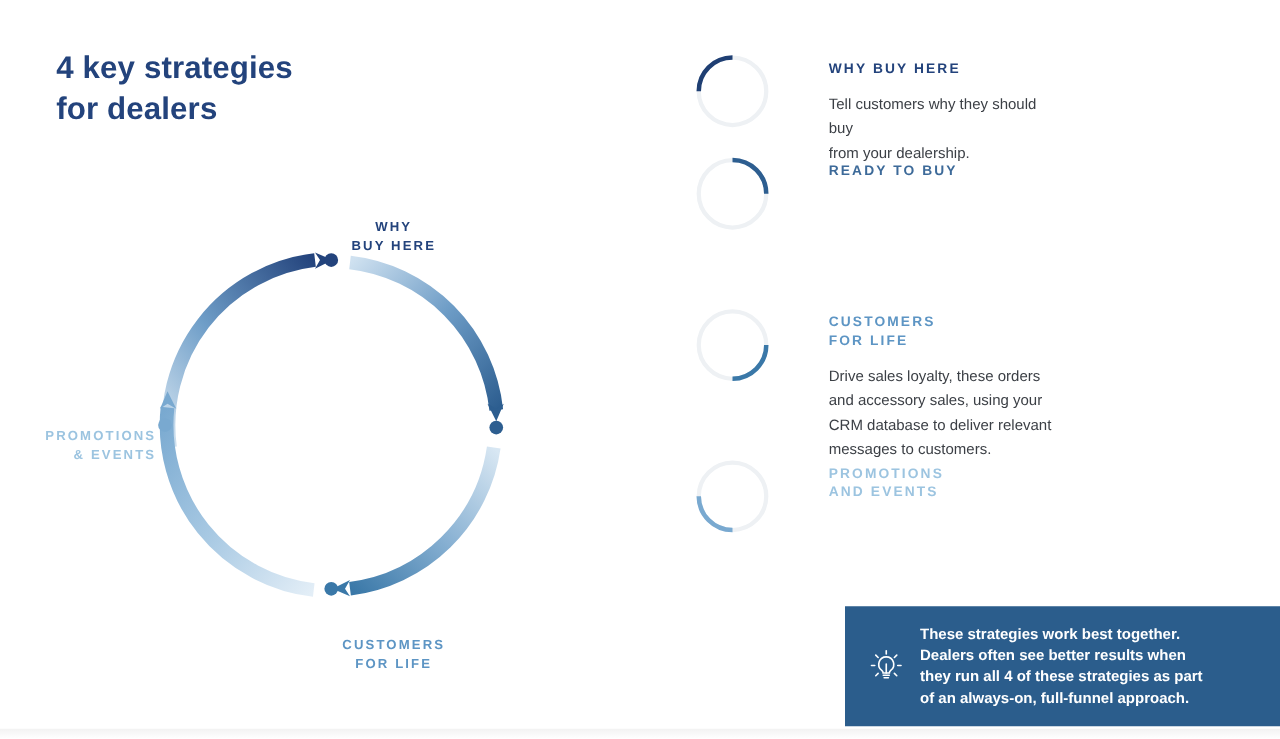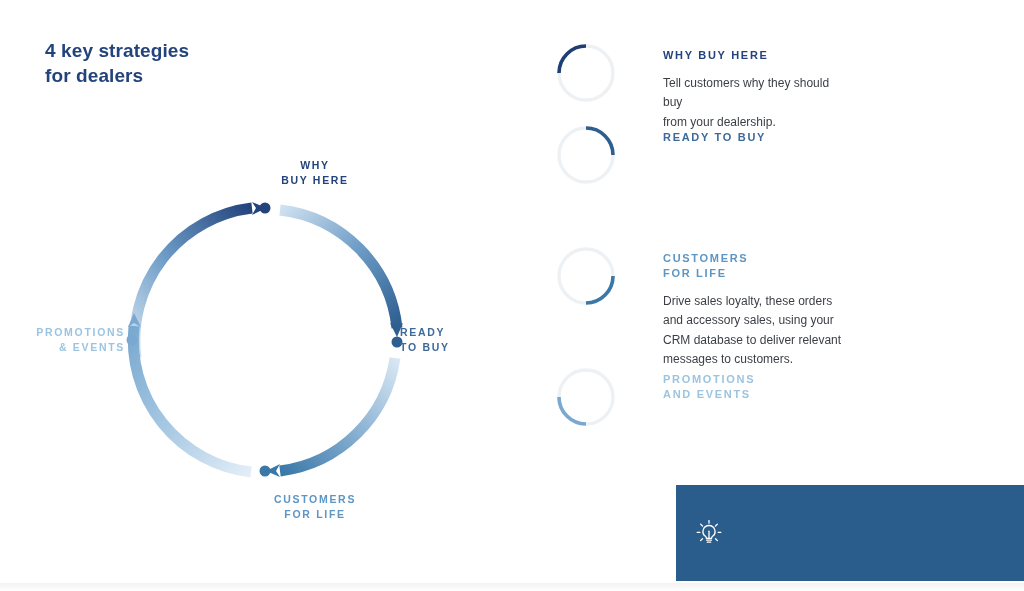--- a/index.html
+++ b/index.html
@@ -18,21 +18,21 @@
     height: 591px;
     background: #ffffff;
     overflow: hidden;
   }
 
   
   .title {
     position: absolute;
     left: 45px;
     top: 38px;
-    font-size: 19px;
+    font-size: 25px;
     font-weight: 700;
     line-height: 1.32;
     color: #23437c;
     letter-spacing: 0.1px;
     white-space: pre-line;
   }
 
   
   .cycle-wrap {
     position: absolute;
@@ -49,20 +49,21 @@
     height: 300px;
   }
   .cycle-label {
     position: absolute;
     font-size: 10.5px;
     font-weight: 700;
     letter-spacing: 1.7px;
     line-height: 1.45;
     text-align: center;
     white-space: pre-line;
+    margin-top: 17px;
   }
   .lbl-why      { left: 155px; top: 18px;  width: 120px; color: #23437c; }
   .lbl-ready    { left: 300px; top: 185px; width: 120px; color: #3d6a99; text-align: left; }
   .lbl-cust     { left: 150px; top: 352px; width: 130px; color: #5d95c4; }
   .lbl-promo    { left: -105px;top: 185px; width: 130px; color: #9cc4e0; text-align: right; }
 
   
   .item {
     position: absolute;
     left: 551px;
@@ -211,22 +212,20 @@
       <g>
         <circle cx="155" cy="18" r="5.5" fill="#23437c"></circle>
         <circle cx="287" cy="152" r="5.5" fill="#2d5e90"></circle>
         <circle cx="155" cy="281" r="5.5" fill="#3a78a8"></circle>
         <circle cx="22" cy="150" r="5.5" fill="#79a9d0"></circle>
       </g>
     </svg>
 
     <div class="cycle-label lbl-why">WHY
 BUY HERE</div>
-    <div class="cycle-label lbl-ready">READY
-TO BUY</div>
     <div class="cycle-label lbl-cust">CUSTOMERS
 FOR LIFE</div>
     <div class="cycle-label lbl-promo">PROMOTIONS
 &amp; EVENTS</div>
   </div>
 
   <div class="item item-1">
     <svg class="donut" viewBox="0 0 70 70">
       <circle cx="35" cy="35" r="27" fill="none" stroke="#eef1f4" stroke-width="3.4"></circle>
       <path d="M 35,8 A 27,27 0 0 0 8,35" fill="none" stroke="#1f3f73" stroke-width="3.6" stroke-linecap="butt"></path>
@@ -287,16 +286,20 @@
 
         <path d="M17 4.6 v2.6"></path>
         <path d="M8.6 8.1 l1.9 1.9"></path>
         <path d="M25.4 8.1 l-1.9 1.9"></path>
         <path d="M5.2 16.4 h2.6"></path>
         <path d="M26.2 16.4 h2.6"></path>
         <path d="M8.6 24.6 l1.9 -1.9"></path>
         <path d="M25.4 24.6 l-1.9 -1.9"></path>
       </svg>
     </div>
+    <div class="callout-text">These strategies work best together.
+Dealers often see better results when
+they run all 4 of these strategies as part
+of an always-on, full-funnel approach.</div>
   </div>
 
   <div class="page-edge"></div>
 </div>
 
 </body></html>

